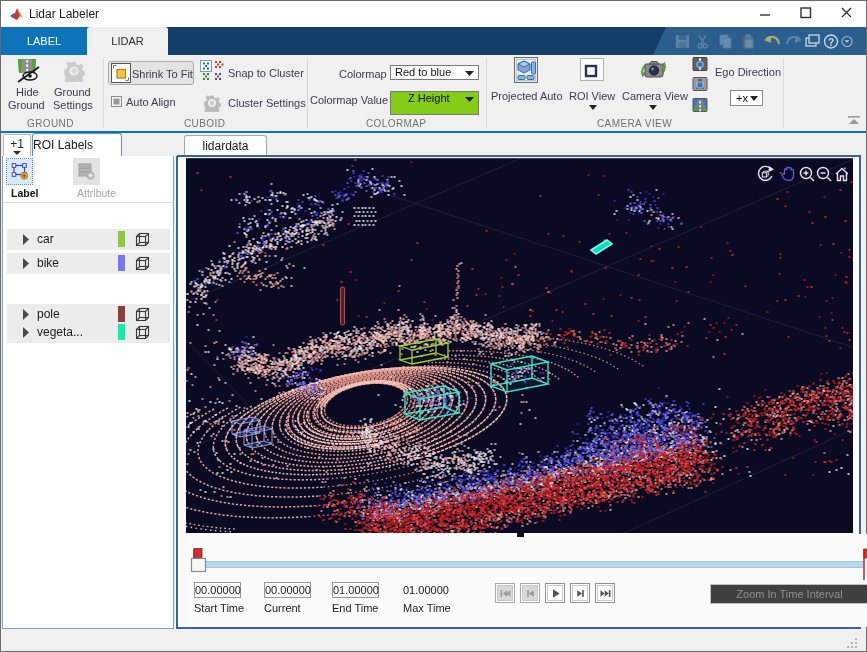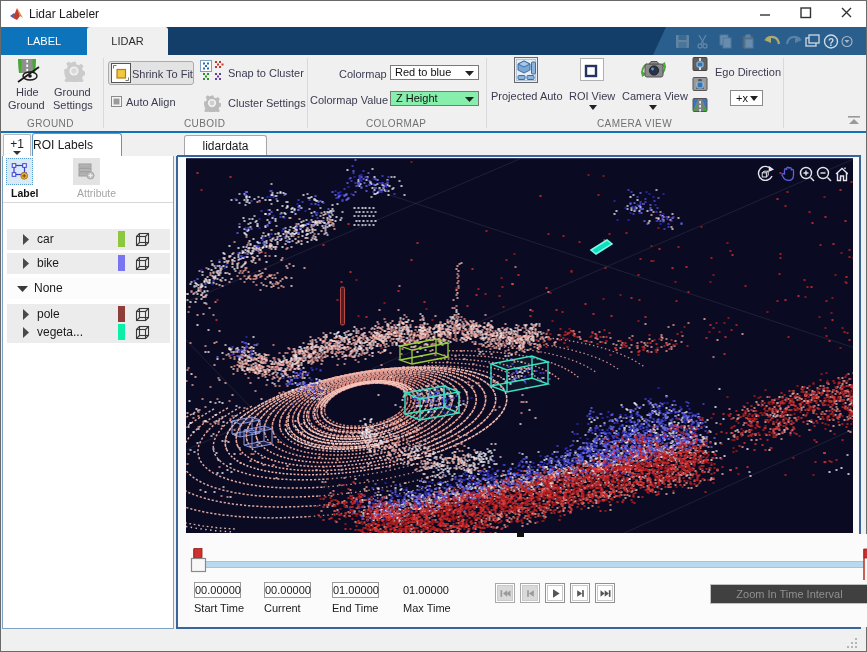--- a/index.html
+++ b/index.html
@@ -223,21 +223,21 @@
   <circle cx="12" cy="12" r="3.2" fill="#cecece"></circle>
 </svg>
 <div class="rlbl abs" style="left:227px;top:42px">Cluster Settings</div>
 
 <div class="rlbl abs" style="left:338px;top:13px">Colormap</div>
 <div class="abs" style="left:389px;top:10px;width:89px;height:15px;background:#fff;border:1px solid #7a7a7a;font-size:11px;color:#111;line-height:13px;padding-left:4px">Red to blue
   <svg class="abs" style="right:4px;top:5px" width="9" height="5">
         <polygon points="0,0 9,0 4.5,5" fill="#222"></polygon>
       </svg></div>
 <div class="rlbl abs" style="left:309px;top:39px">Colormap Value</div>
-<div class="abs" style="left:389px;top:36px;width:89px;height:15px;background:#86efac;border:1px solid #7a7a7a;font-size:11px;color:#111;line-height:13px;padding-left:5px">Z Height
+<div class="abs" style="left:389px;top:36px;width:89px;height:24px;background:#84cc16;border:1px solid #7a7a7a;font-size:11px;color:#111;line-height:13px;padding-left:17px">Z Height
   <svg class="abs" style="right:4px;top:5px" width="9" height="5">
         <polygon points="0,0 9,0 4.5,5" fill="#222"></polygon>
       </svg></div>
 
 <svg class="abs" style="left:513px;top:2px" width="24" height="26" viewBox="0 0 24 26">
   <rect x="0.5" y="0.5" width="23" height="25" fill="#e8edf2" stroke="#6a6a6a"></rect>
   <rect x="2.5" y="2.5" width="19" height="21" fill="none" stroke="#b5c5d5"></rect>
   <polygon points="10,4 16,7 16,13 10,16 4,13 4,7" fill="#7aa7d4" stroke="#3a6ea8"></polygon>
   <polygon points="10,4 16,7 10,10 4,7" fill="#a8c8e8" stroke="#3a6ea8"></polygon>
   <rect x="17.5" y="5" width="4" height="12" rx="1" fill="#8ab4dd" stroke="#3a6ea8"></rect>
@@ -355,26 +355,20 @@
   <svg class="cube" width="17" height="17" viewBox="0 0 17 17">
         <g fill="none" stroke="#3a3a3a" stroke-width="1.1">
           <rect x="2.5" y="5.5" width="9" height="9"></rect>
           <rect x="5.5" y="2.5" width="9" height="9"></rect>
           <line x1="2.5" y1="5.5" x2="5.5" y2="2.5"></line>
           <line x1="11.5" y1="5.5" x2="14.5" y2="2.5"></line>
           <line x1="2.5" y1="14.5" x2="5.5" y2="11.5"></line>
           <line x1="11.5" y1="14.5" x2="14.5" y2="11.5"></line>
         </g>
       </svg>
-</div>
-<div class="lrow" style="top:122px;background:#fcfcfc">
-  <svg class="tri" style="left:10px;top:8px" width="11" height="6">
-        <polygon points="0,0 11,0 5.5,6" fill="#3a3a3a"></polygon>
-      </svg>
-  <span class="rowtext" style="left:27px">None</span>
 </div>
 <div class="lrow" style="top:148px">
   <svg class="tri" style="left:16px;top:5px" width="6" height="11">
         <polygon points="0,0 6,5.5 0,11" fill="#4a4a4a"></polygon>
       </svg>
   <span class="rowtext" style="left:30px">pole</span>
   <span class="swatch" style="background:#8f3d38"></span>
   <svg class="cube" width="17" height="17" viewBox="0 0 17 17">
         <g fill="none" stroke="#3a3a3a" stroke-width="1.1">
           <rect x="2.5" y="5.5" width="9" height="9"></rect>

